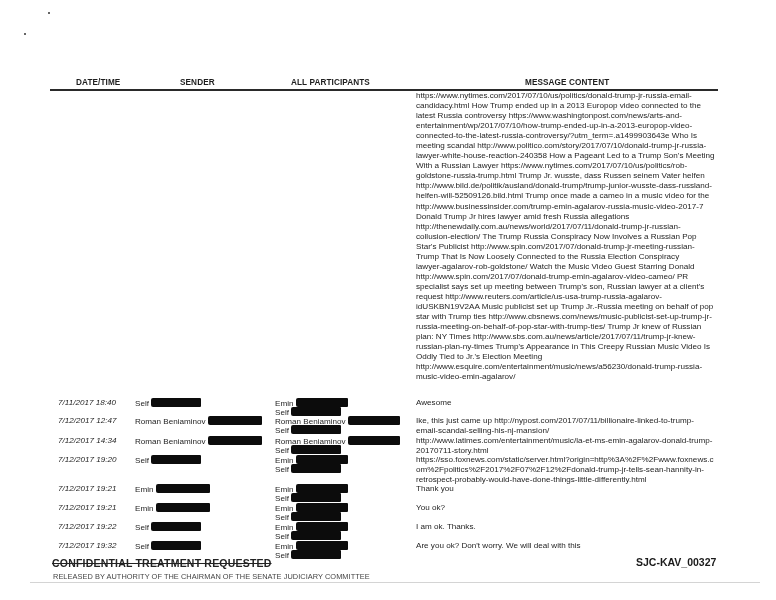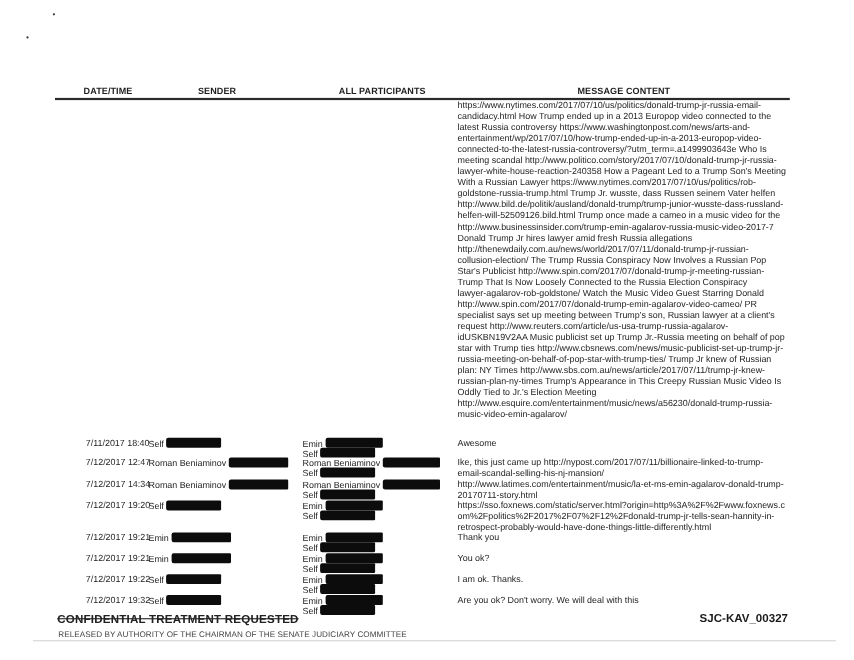--- a/index.html
+++ b/index.html
@@ -3,40 +3,40 @@
   <meta charset="utf-8">
   <style>
     html, body { margin: 0; padding: 0; background: #ffffff; }
     body { width: 776px; height: 600px; position: relative; overflow: hidden;
            font-family: "Liberation Sans", sans-serif; color: #1e1e1e; }
     .dot { position: absolute; width: 2px; height: 2px; background: #333; border-radius: 1px; }
     .hdr { position: absolute; top: 78px; font-weight: bold; font-size: 8.2px; letter-spacing: 0.1px; }
     .rule { position: absolute; left: 50px; top: 89px; width: 668px; height: 1.5px; background: #2a2a2a; }
     .msg-long { position: absolute; left: 416px; top: 91px; width: 330px; font-size: 8.1px; line-height: 10.05px; }
     .row { position: absolute; font-size: 8.1px; line-height: 10px; }
-    .col-date { position: absolute; left: 78px; }
+    .col-date { position: absolute; left: 58px; font-style: italic; }
     .col-sender { position: absolute; left: 135px; white-space: nowrap; }
     .col-parts { position: absolute; left: 275px; }
     .col-msg { position: absolute; left: 416px; width: 330px; }
     .redact { display: inline-block; background: #0c0c0c; height: 9px; vertical-align: -1px; border-radius: 2px 1px 1px 2px; }
     .p-line { white-space: nowrap; height: 9px; line-height: 9px; }
     .conf { position: absolute; left: 52px; top: 557px; font-weight: bold; font-size: 10.5px; letter-spacing: 0.2px; text-decoration: line-through; color: #222; }
     .released { position: absolute; left: 53px; top: 572px; font-size: 7.4px; color: #444; letter-spacing: 0.05px; }
     .batesno { position: absolute; left: 636px; top: 556px; font-weight: bold; font-size: 10.5px; color: #1a1a1a; }
     .footrule { position: absolute; left: 30px; top: 582px; width: 730px; height: 1px; background: #d4d4d4; }
   </style>
 </head>
 <body>
 
 <div class="dot" style="left:48px;top:12px;"></div>
 <div class="dot" style="left:24px;top:33px;"></div>
 
 <div class="hdr" style="left:76px;">DATE/TIME</div>
 <div class="hdr" style="left:180px;">SENDER</div>
-<div class="hdr" style="left:308px;">ALL PARTICIPANTS</div>
+<div class="hdr" style="left:291px;">ALL PARTICIPANTS</div>
 <div class="hdr" style="left:525px;">MESSAGE CONTENT</div>
 <div class="rule"></div>
 
 <div class="msg-long">
   <div>https://www.nytimes.com/2017/07/10/us/politics/donald-trump-jr-russia-email-</div>
   <div>candidacy.html How Trump ended up in a 2013 Europop video connected to the</div>
   <div>latest Russia controversy https://www.washingtonpost.com/news/arts-and-</div>
   <div>entertainment/wp/2017/07/10/how-trump-ended-up-in-a-2013-europop-video-</div>
   <div>connected-to-the-latest-russia-controversy/?utm_term=.a1499903643e Who Is</div>
   <div>meeting scandal http://www.politico.com/story/2017/07/10/donald-trump-jr-russia-</div>

